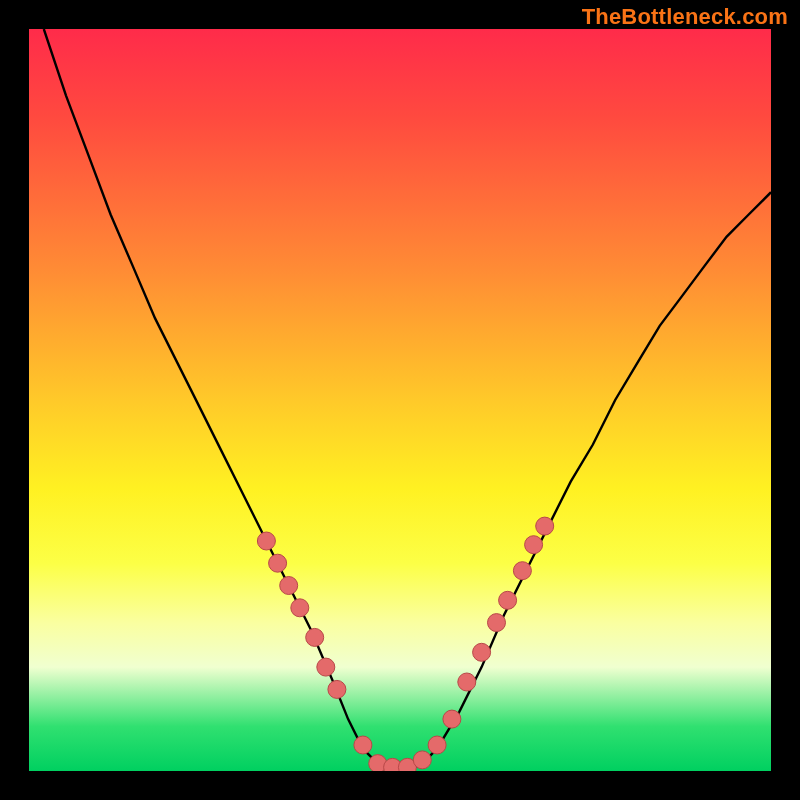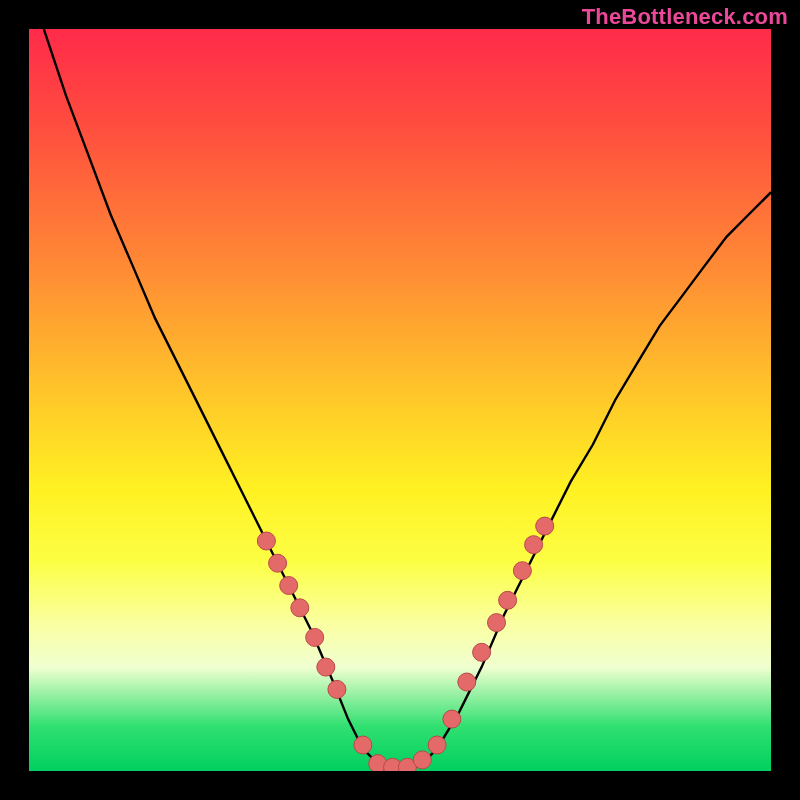--- a/index.html
+++ b/index.html
@@ -31,21 +31,21 @@
       #00d060 100%
     );
   }
   .watermark {
     position: absolute;
     top: 4px;
     right: 12px;
     font-family: Arial, Helvetica, sans-serif;
     font-size: 22px;
     font-weight: 600;
-    color: #ec4899;
+    color: #f97316;
     letter-spacing: 0.2px;
     user-select: none;
   }
   svg.overlay {
     position: absolute;
     left: 29px;
     top: 29px;
     width: 742px;
     height: 742px;
   }

